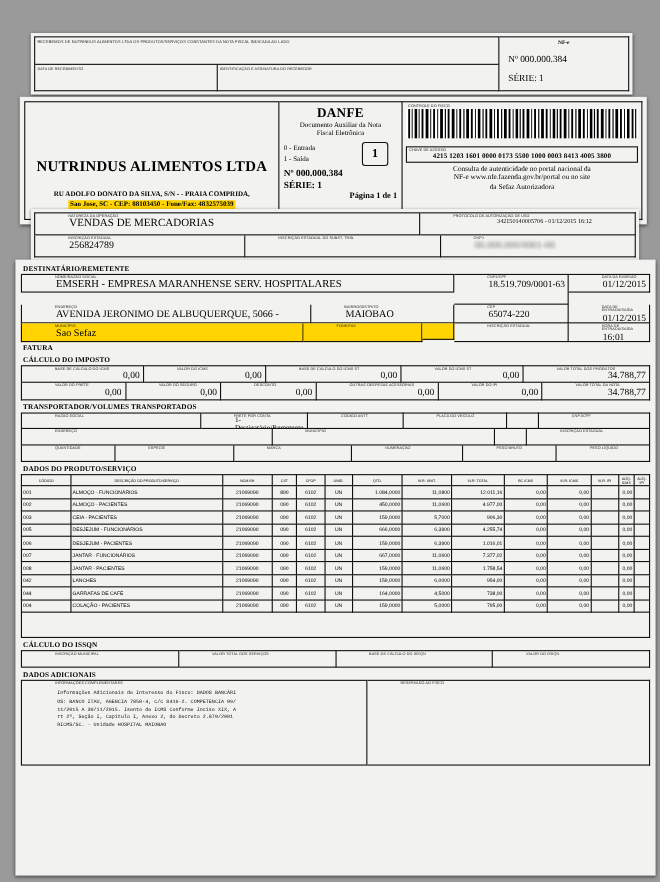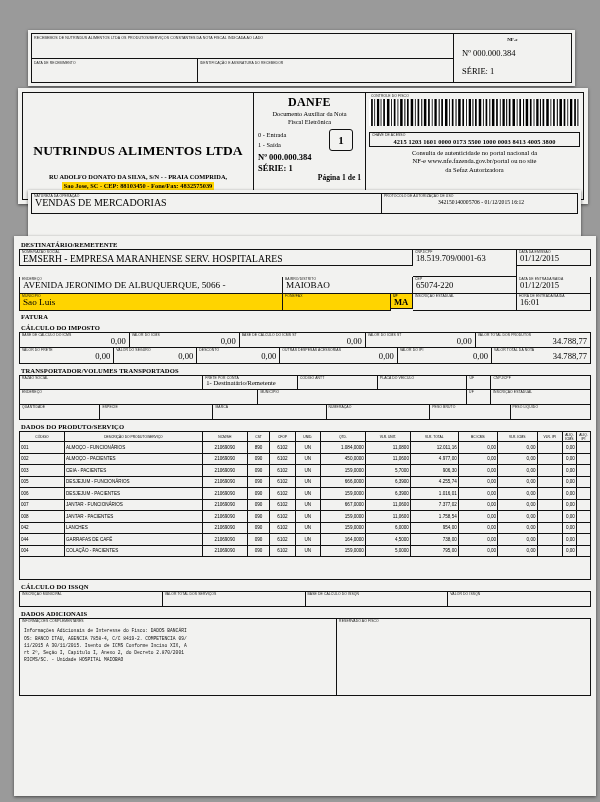--- a/index.html
+++ b/index.html
@@ -65,21 +65,21 @@
   #head .keybox { border: 1px solid #111; padding: 0 0 1px; }
   #head .keyval { font-size: 6.4px; font-weight: bold; text-align: center; letter-spacing: .1px; }
   #head .cons { font-size: 6.6px; text-align: center; line-height: 1.3; margin-top: 2px; }
 
   
   #nat { left: 28px; top: 190px; width: 547px; height: 48px; padding: 3px; }
 
   
   #body { left: 14px; top: 236px; width: 572px; height: 552px; padding: 4px 5px; }
 
-  .cell { border: 1px solid #111; box-sizing: border-box; overflow: hidden; }
+  .cell { border: 1px solid #111; box-sizing: border-box; overflow: hidden; padding-left: 28px; }
   .cell + .cell { border-left: 0; }
   .grid > .row + .row .cell { border-top: 0; }
 
   
   table.prod { width: 100%; border-collapse: collapse; table-layout: fixed; }
   table.prod th, table.prod td { border: 1px solid #111; padding: 0 1px; }
   table.prod th { font-size: 3.3px; font-weight: normal; text-transform: uppercase;
                   height: 9px; font-family: "Liberation Sans", sans-serif; }
   table.prod td { font-size: 4.6px; height: 10.5px; font-family: "Liberation Sans", sans-serif; }
   td.c { text-align: center; } td.r2 { text-align: right; padding-right: 2px; }
@@ -229,20 +229,34 @@
       <div class="row">
         <div class="cell" style="flex:1;height:21px;">
           <span class="lbl">NATUREZA DA OPERAÇÃO</span>
           <div class="val" style="font-size:10px;">VENDAS DE MERCADORIAS</div>
         </div>
         <div class="cell" style="width:196px;height:21px;">
           <span class="lbl">PROTOCOLO DE AUTORIZAÇÃO DE USO</span>
           <div class="val" style="text-align:center;font-size:5.6px;padding-top:2px;">342150140005706 - 01/12/2015 16:12</div>
         </div>
       </div>
+      <div class="row">
+        <div class="cell" style="flex:1.2;height:20px;border-top:0;">
+          <span class="lbl">INSCRIÇÃO ESTADUAL</span>
+          <div class="val" style="font-size:9px;">256824789</div>
+        </div>
+        <div class="cell" style="flex:1.1;height:20px;border-top:0;">
+          <span class="lbl">INSCRIÇÃO ESTADUAL DO SUBST. TRIB.</span>
+          <div class="val"></div>
+        </div>
+        <div class="cell" style="flex:1.1;height:20px;border-top:0;">
+          <span class="lbl">CNPJ</span>
+          <div class="val blur" style="font-size:9px;">00.000.000/0001-00</div>
+        </div>
+      </div>
     </div>
   </div>
 
   <div class="paper" id="body">
 
     <div class="sect">DESTINATÁRIO/REMETENTE</div>
 
     <div class="grid">
       <div class="row">
         <div class="cell" style="flex:1;height:17px;">
@@ -272,21 +286,21 @@
           <div class="val" style="font-size:8.6px;">65074-220</div>
         </div>
         <div class="cell" style="width:74px;height:17px;border-top:0;">
           <span class="lbl">DATA DE ENTRADA/SAÍDA</span>
           <div class="val" style="font-size:8.6px;">01/12/2015</div>
         </div>
       </div>
       <div class="row">
         <div class="cell hl" style="flex:1;height:17px;border-top:0;">
           <span class="lbl">MUNICÍPIO</span>
-          <div class="val" style="font-size:9.2px;">Sao Luis</div>
+          <div class="val" style="font-size:9.2px;">Sao Sefaz</div>
         </div>
         <div class="cell hl" style="width:108px;height:17px;border-top:0;">
           <span class="lbl">FONE/FAX</span>
           <div class="val"></div>
         </div>
         <div class="cell hl" style="width:22px;height:15px;border-top:0;font-weight:bold;">
           <span class="lbl">UF</span>
           <div class="val" style="font-size:8.6px;">MA</div>
         </div>
         <div class="cell" style="width:104px;height:17px;border-top:0;">

